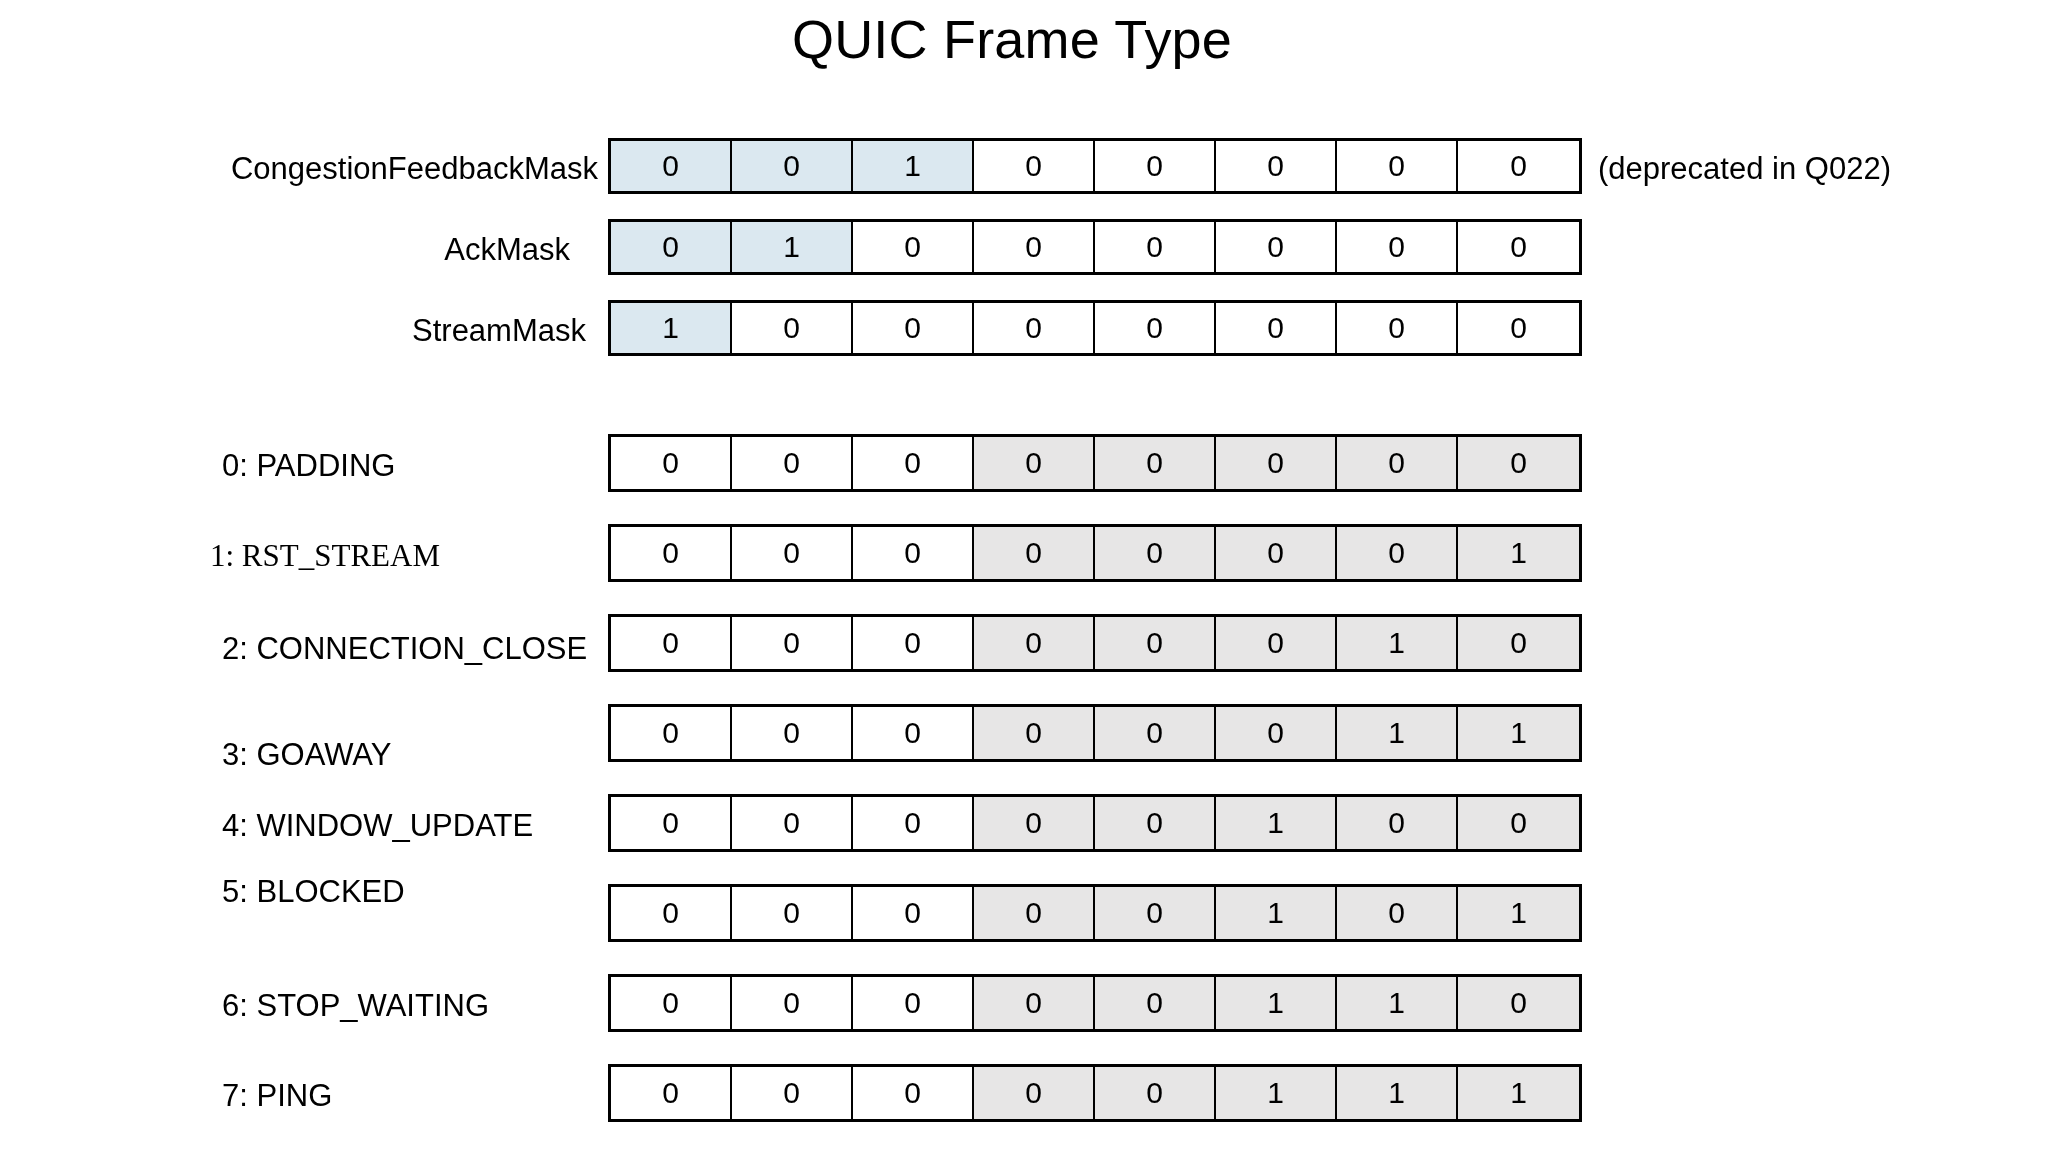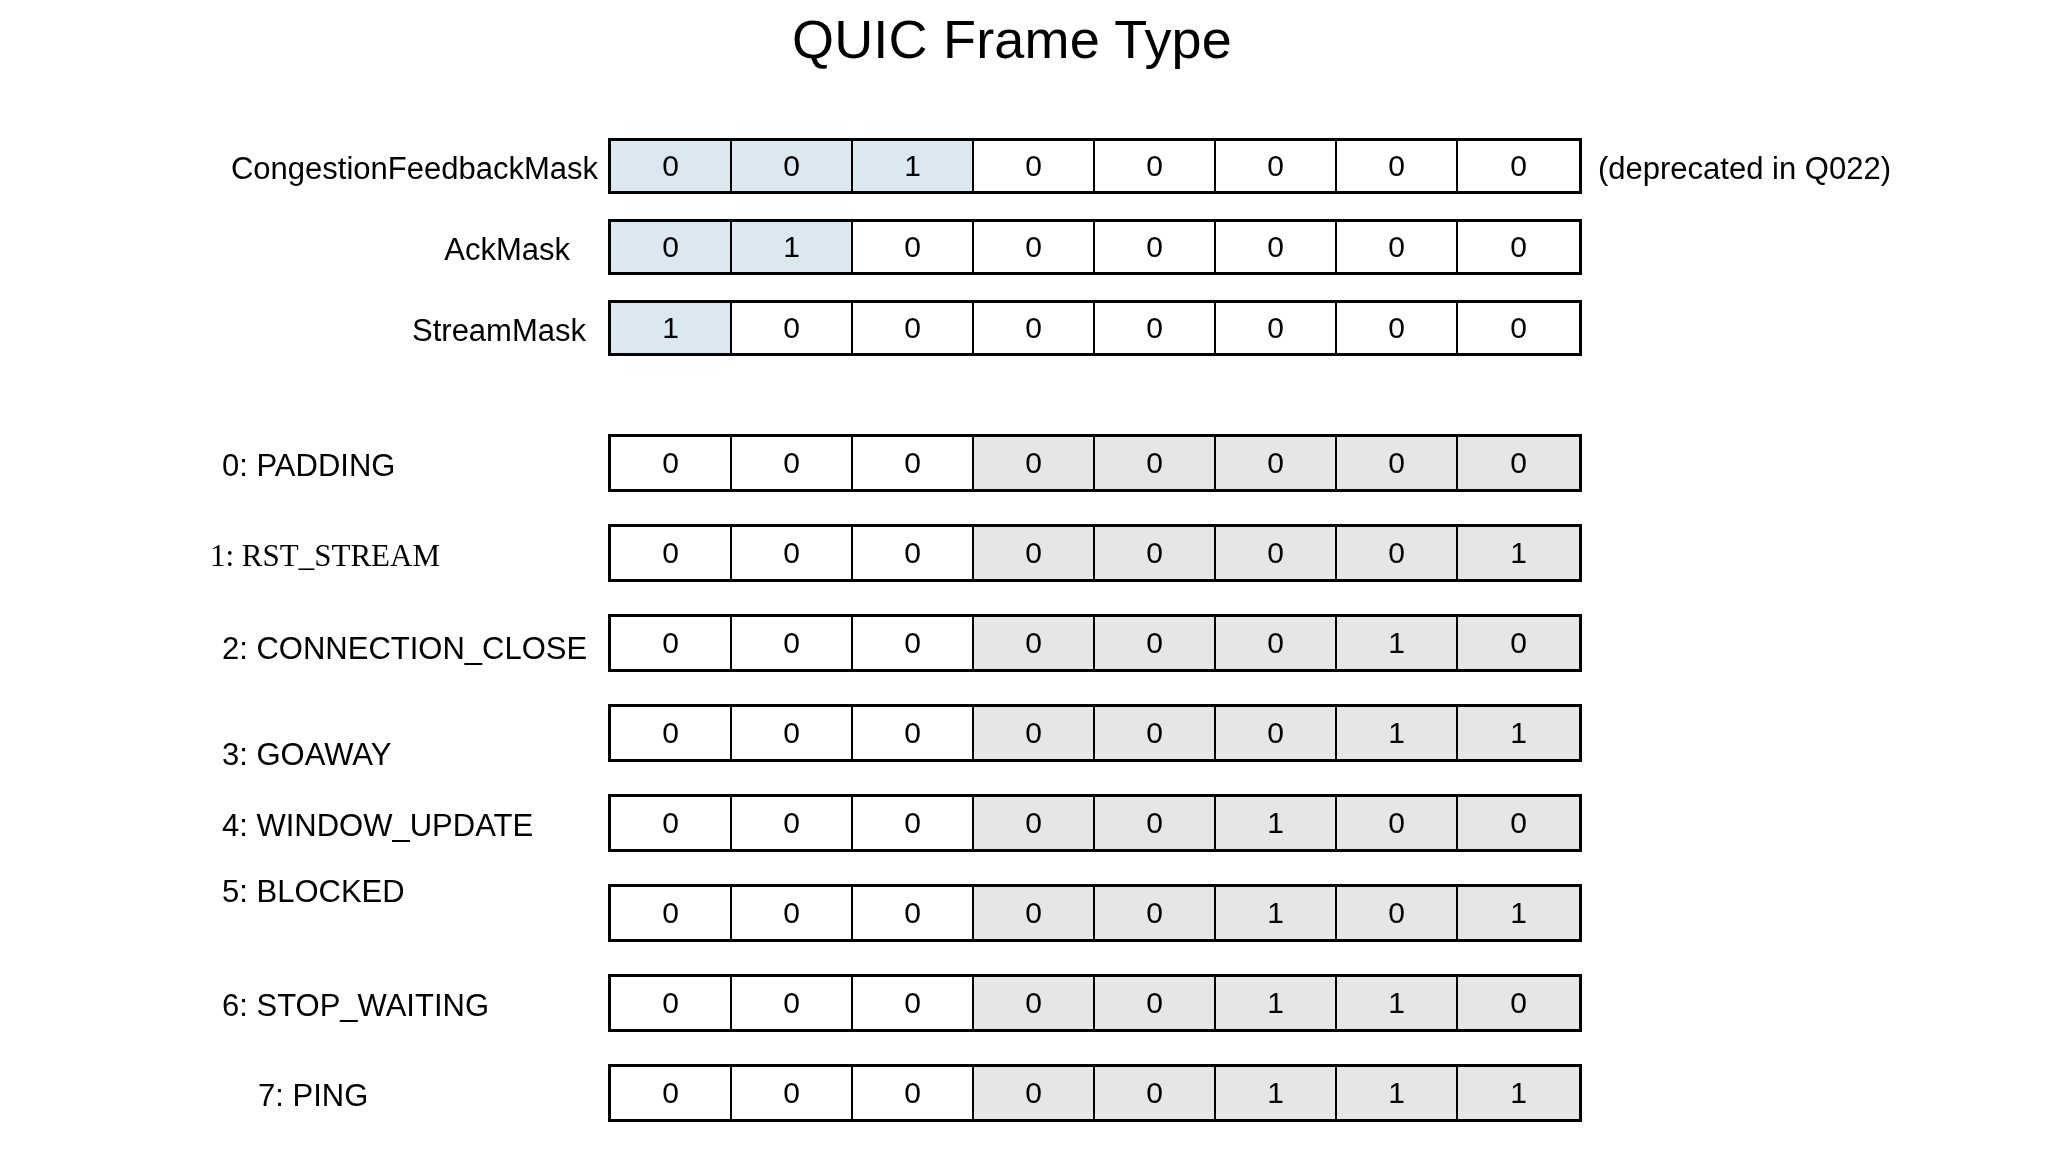--- a/index.html
+++ b/index.html
@@ -191,21 +191,21 @@
     <div class="bittable" style="left: 608px; top: 974px; height: 58px; width: 974px;">
       <div class="bitcell">0</div>
       <div class="bitcell">0</div>
       <div class="bitcell">0</div>
       <div class="bitcell hl-gray">0</div>
       <div class="bitcell hl-gray">0</div>
       <div class="bitcell hl-gray">1</div>
       <div class="bitcell hl-gray">1</div>
       <div class="bitcell hl-gray">0</div>
     </div>
-    <div class="row-label left-align" style="top: 1079.5px; left: 222px; margin-left: 36px;">7: PING</div>
+    <div class="row-label left-align" style="top: 1079.5px; left: 222px;">7: PING</div>
     <div class="bittable" style="left: 608px; top: 1064px; height: 58px; width: 974px;">
       <div class="bitcell">0</div>
       <div class="bitcell">0</div>
       <div class="bitcell">0</div>
       <div class="bitcell hl-gray">0</div>
       <div class="bitcell hl-gray">0</div>
       <div class="bitcell hl-gray">1</div>
       <div class="bitcell hl-gray">1</div>
       <div class="bitcell hl-gray">1</div>
     </div>

